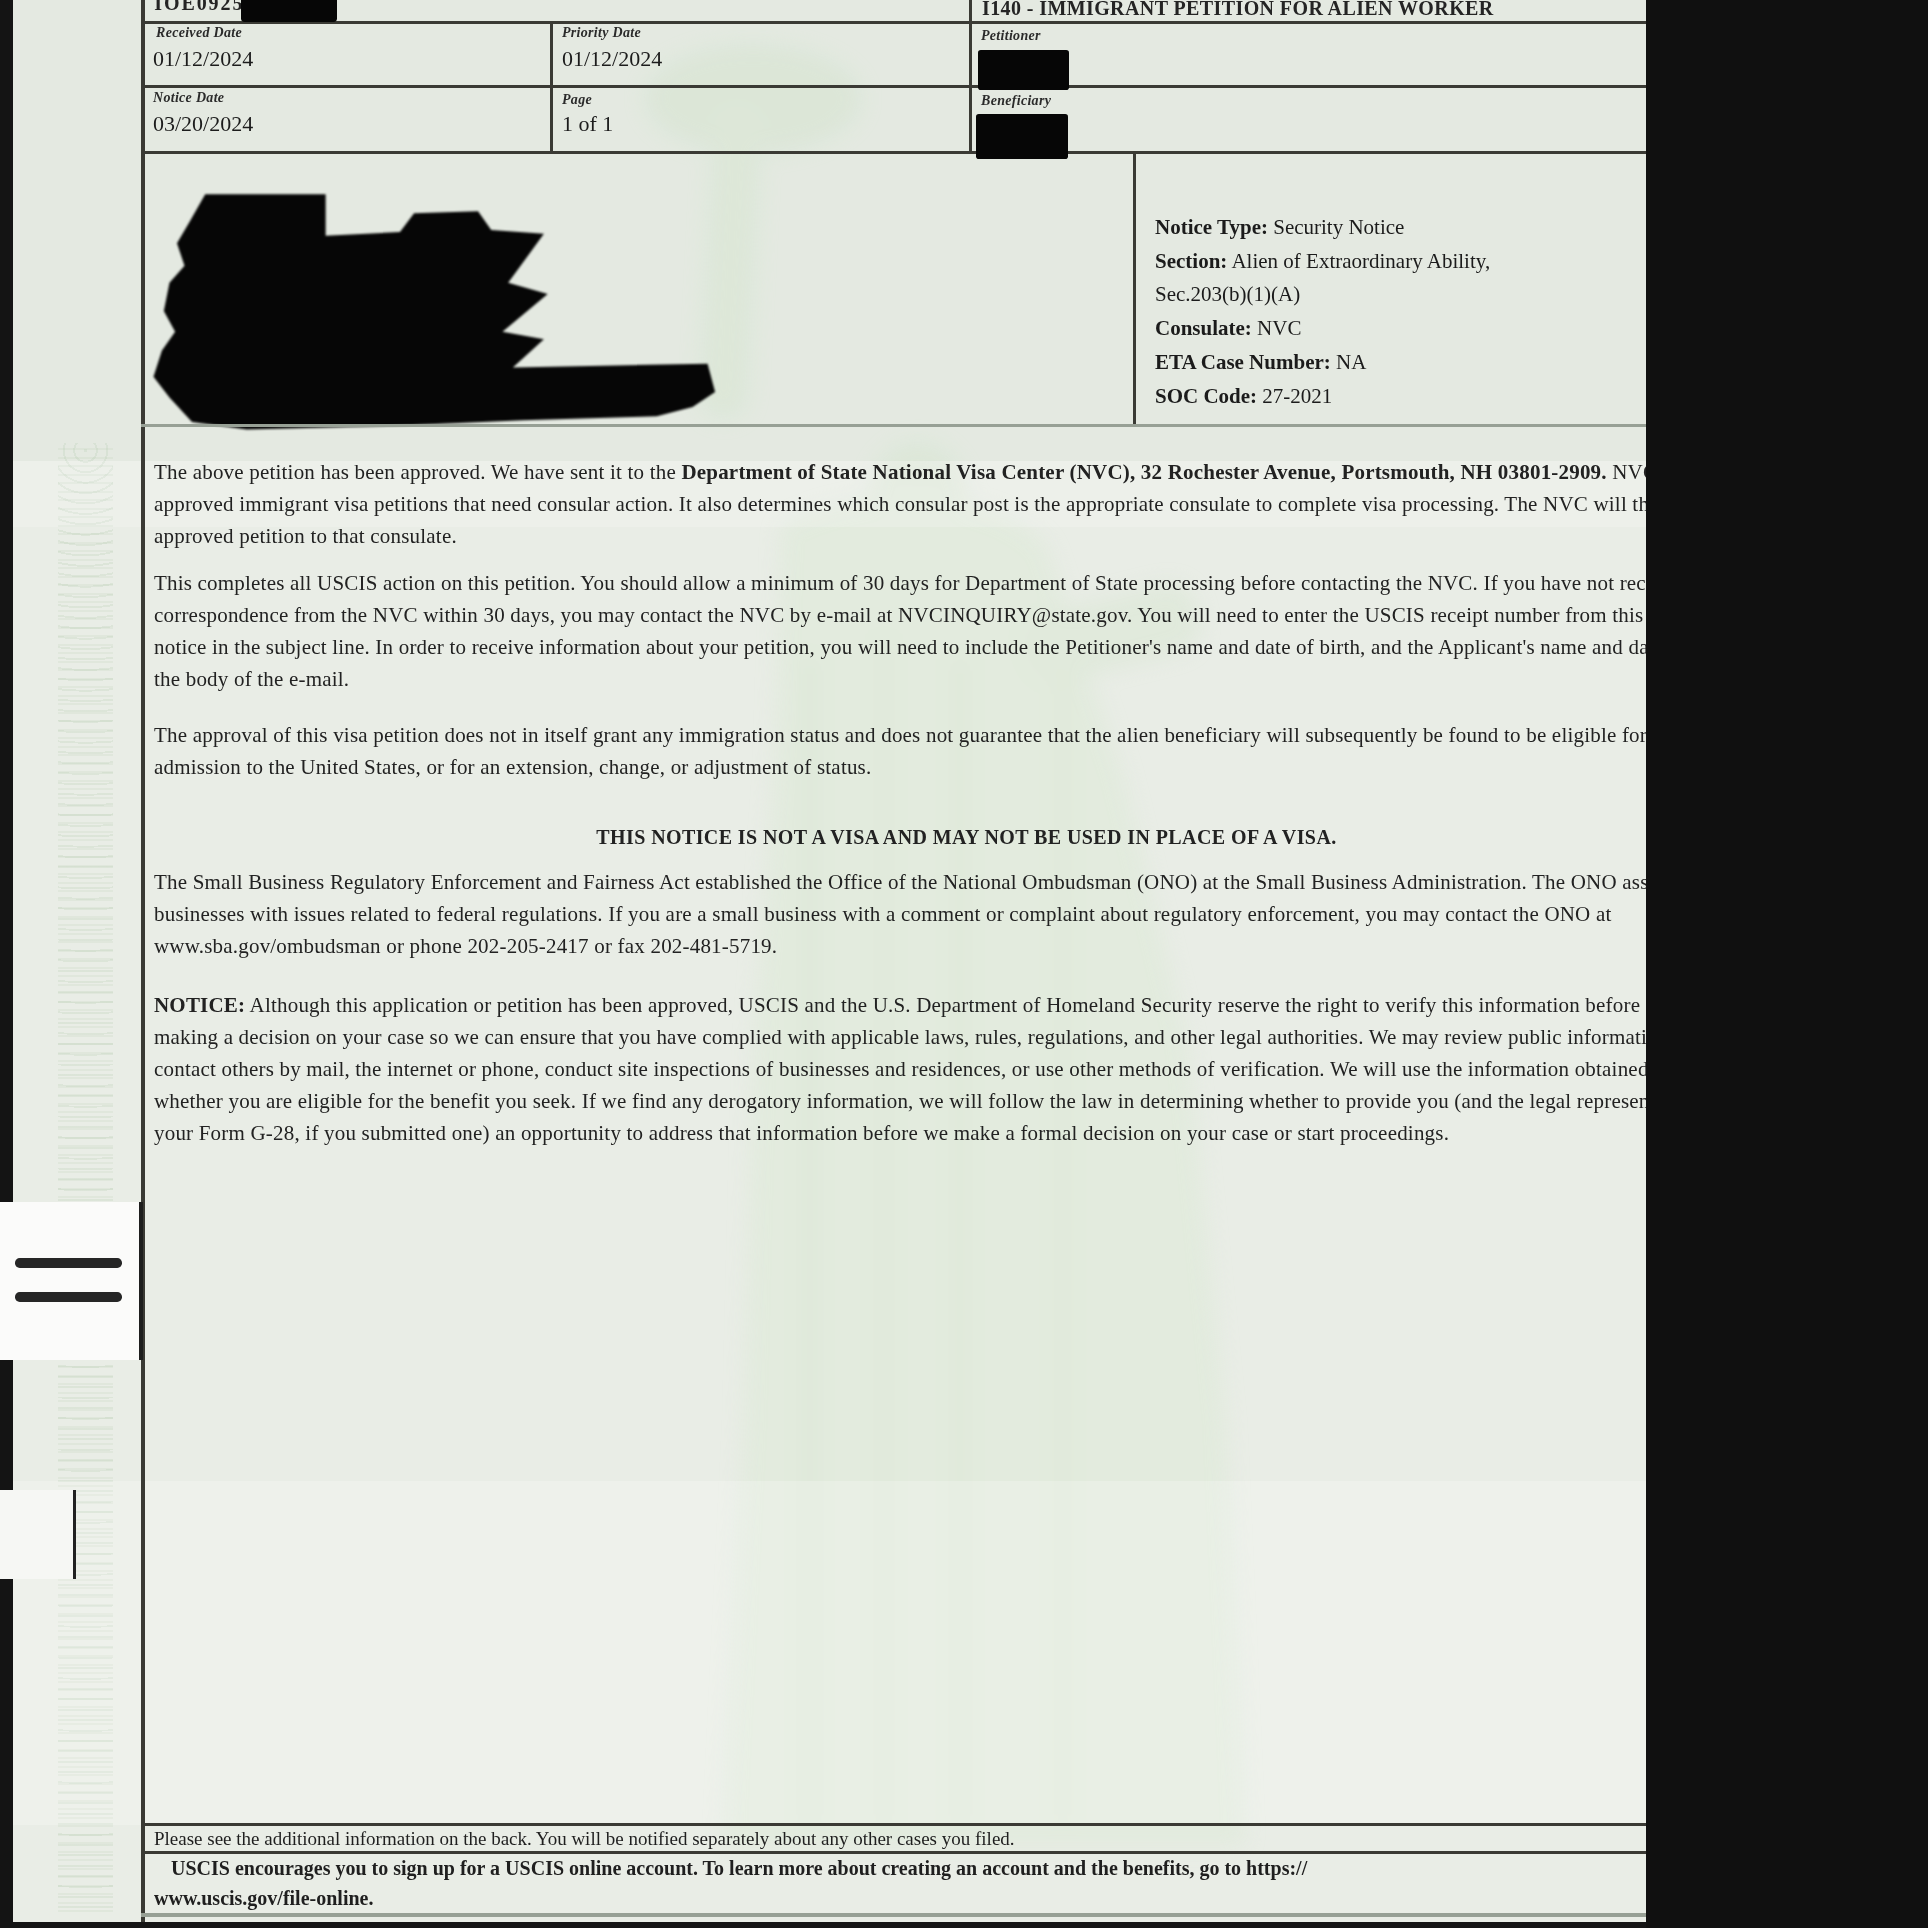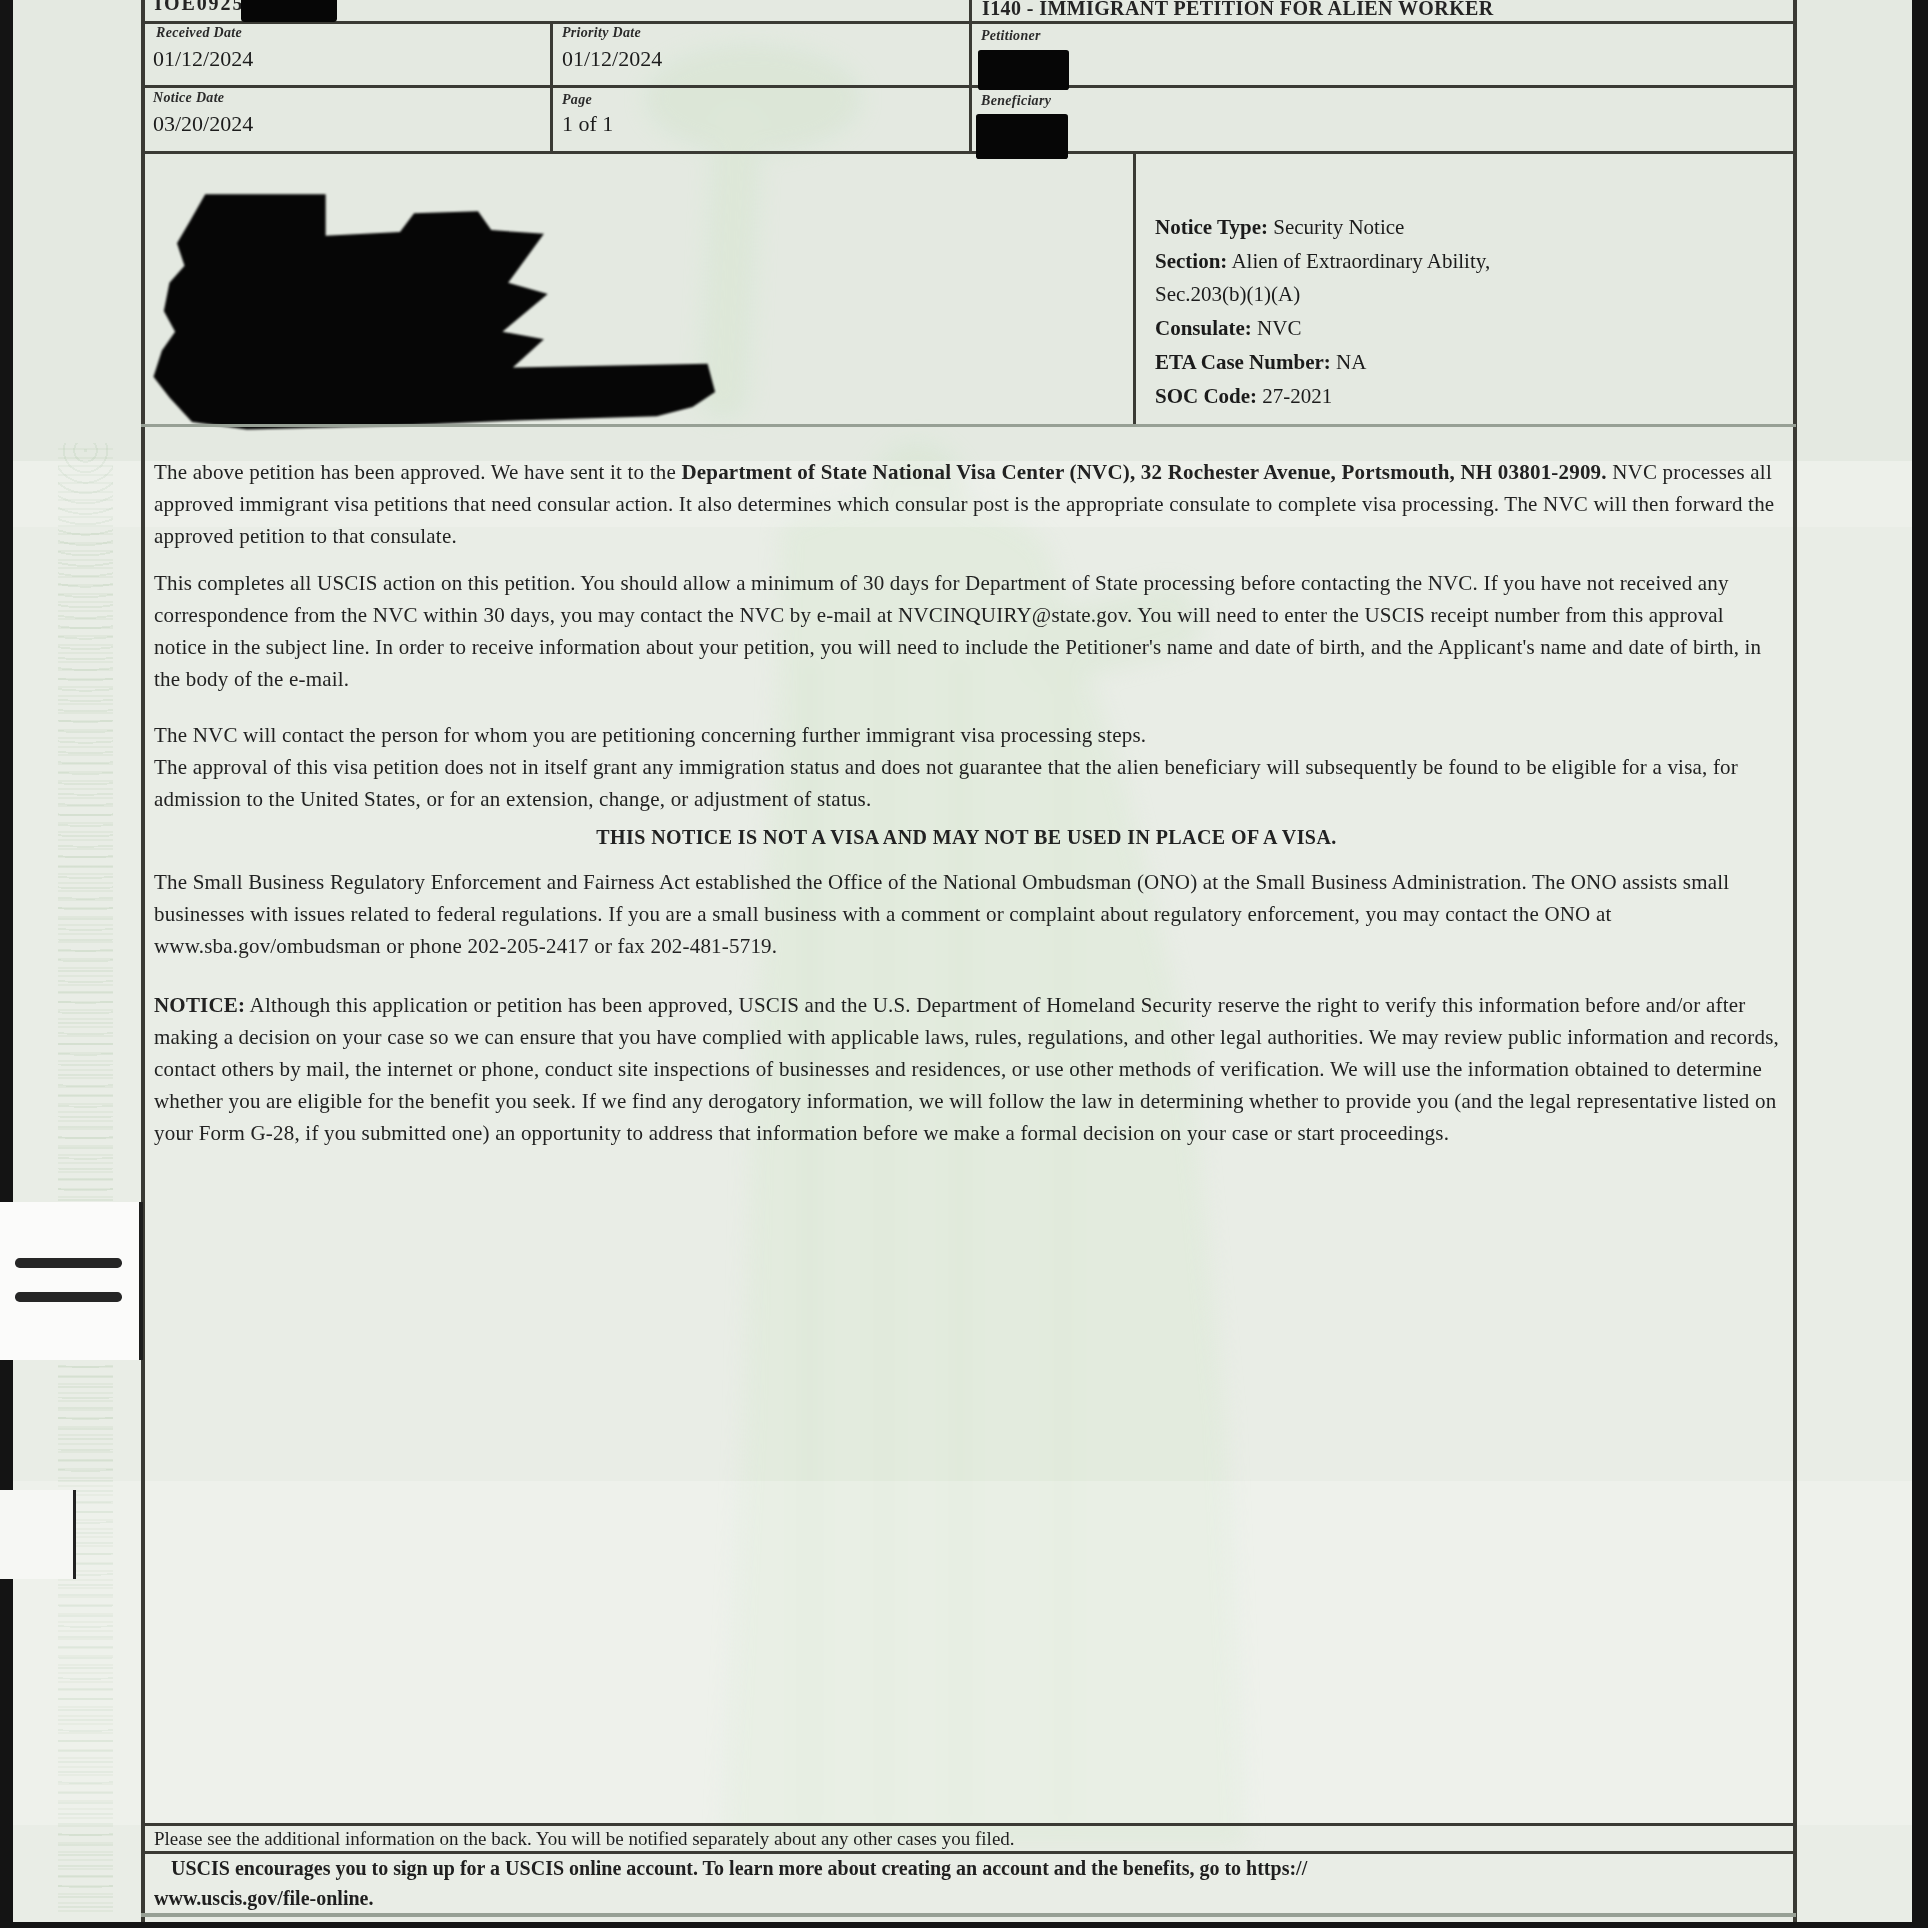--- a/index.html
+++ b/index.html
@@ -1,16 +1,16 @@
 <!DOCTYPE html>
 <html style="font-size:15px"><head>
 <meta charset="utf-8">
 <style>
   html,body{margin:0;padding:0;background:#101010;}
-  .page{position:relative;width:1928px;height:1928px;background:#e9ede6;overflow:hidden;
+  .page{position:relative;width:1646px;height:1928px;background:#e9ede6;overflow:hidden;
         font-family:"Liberation Serif","DejaVu Serif",serif;color:#1f1f1f;}
   .abs{position:absolute;}
   .doc{position:absolute;inset:0;filter:blur(0.4px);}
   .frame{position:absolute;background:#141414;}
   .hline{position:absolute;background:#3a3a34;height:2.8px;}
   .vline{position:absolute;background:#3a3a34;width:2.8px;}
   .grayline{position:absolute;background:#97a095;}
   .lbl{position:absolute;font-size:14px;font-weight:bold;font-style:italic;color:#2b2b2b;letter-spacing:0.3px;white-space:nowrap;}
   .val{position:absolute;font-size:22px;color:#1c1c1c;white-space:nowrap;}
   .redact{position:absolute;background:#060606;border-radius:2.8px;}
@@ -115,21 +115,20 @@
       <b>SOC Code:</b>
       <span>27-2021</span>
     </div>
     <div class="grayline" style="left:141px;top:424px;width:1655px;height:2.8px"></div>
 
     <div class="bodyp" style="top:456px">
       <span>The above petition has been approved. We have sent it to the </span><b>Department of State National Visa Center (NVC), 32 Rochester Avenue, Portsmouth, NH 03801-2909.</b><span> NVC processes all approved immigrant visa petitions that need consular action. It also determines which consular post is the appropriate consulate to complete visa processing. The NVC will then forward the approved petition to that consulate.</span>
     </div>
     <div class="bodyp" style="top:567px">This completes all USCIS action on this petition.  You should allow a minimum of 30 days for Department of State processing before contacting the NVC. If you have not received any correspondence from the NVC within 30 days, you may contact the NVC by e-mail at NVCINQUIRY@state.gov.  You will need to enter the USCIS receipt number from this approval notice in the subject line. In order to receive information about your petition, you will need to include the Petitioner's name and date of birth, and the Applicant's name and date of birth, in the body of the e-mail.</div>
     <div class="bodyp" style="top:719px">
-      <div>The NVC will contact the person for whom you are petitioning concerning further immigrant visa processing steps.</div>
       <div>The approval of this visa petition does not in itself grant any immigration status and does not guarantee that the alien beneficiary will subsequently be found to be eligible for a visa, for admission to the United States, or for an extension, change, or adjustment of status.</div>
     </div>
     <div class="bodyp" style="top:821px;text-align:center;font-weight:bold;font-size:20px;letter-spacing:0.4px">THIS NOTICE IS NOT A VISA AND MAY NOT BE USED IN PLACE OF A VISA.</div>
     <div class="bodyp" style="top:866px">The Small Business Regulatory Enforcement and Fairness Act established the Office of the National Ombudsman (ONO) at the Small Business Administration.  The ONO assists small businesses with issues related to federal regulations. If you are a small business with a comment or complaint about regulatory enforcement, you may contact the ONO at www.sba.gov/ombudsman or phone 202-205-2417 or fax 202-481-5719.</div>
     <div class="bodyp" style="top:989px">
       <b>NOTICE:</b><span> Although this application or petition has been approved, USCIS and the U.S. Department of Homeland Security reserve the right to verify this information before and/or after making a decision on your case so we can ensure that you have complied with applicable laws, rules, regulations, and other legal authorities. We may review public information and records, contact others by mail, the internet or phone, conduct site inspections of businesses and residences, or use other methods of verification. We will use the information obtained to determine whether you are eligible for the benefit you seek. If we find any derogatory information, we will follow the law in determining whether to provide you (and the legal representative listed on your Form G-28, if you submitted one) an opportunity to address that information before we make a formal decision on your case or start proceedings.</span>
     </div>
 
     <div class="hline" style="left:141px;top:1823px;width:1655px"></div>
     <div class="abs" style="left:154px;top:1828px;font-size:19px;white-space:nowrap">Please see the additional information on the back. You will be notified separately about any other cases you filed.</div>

